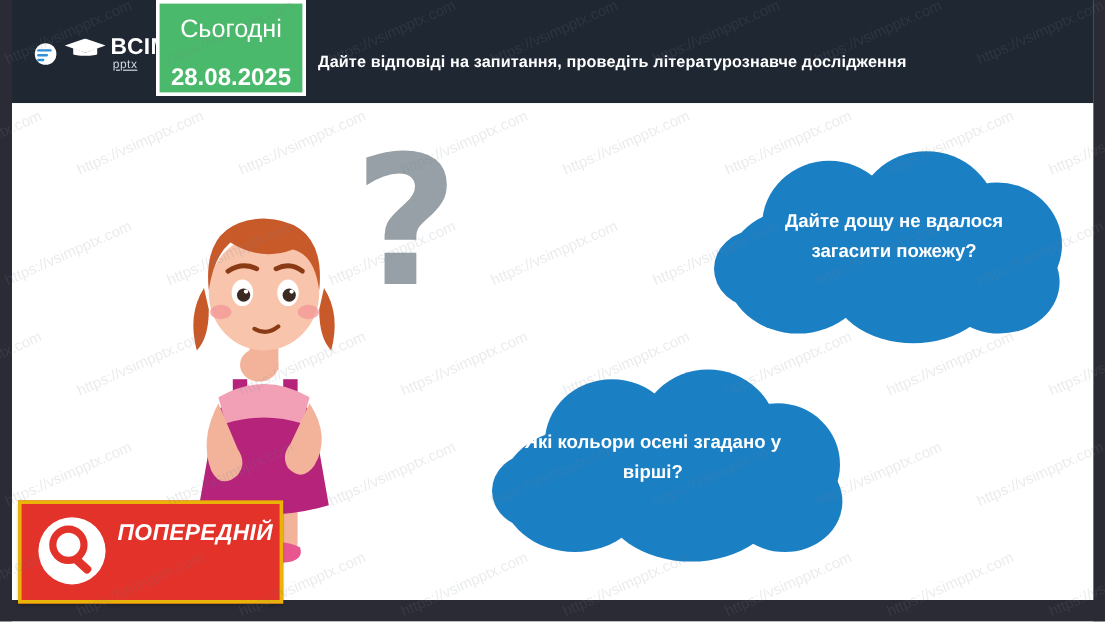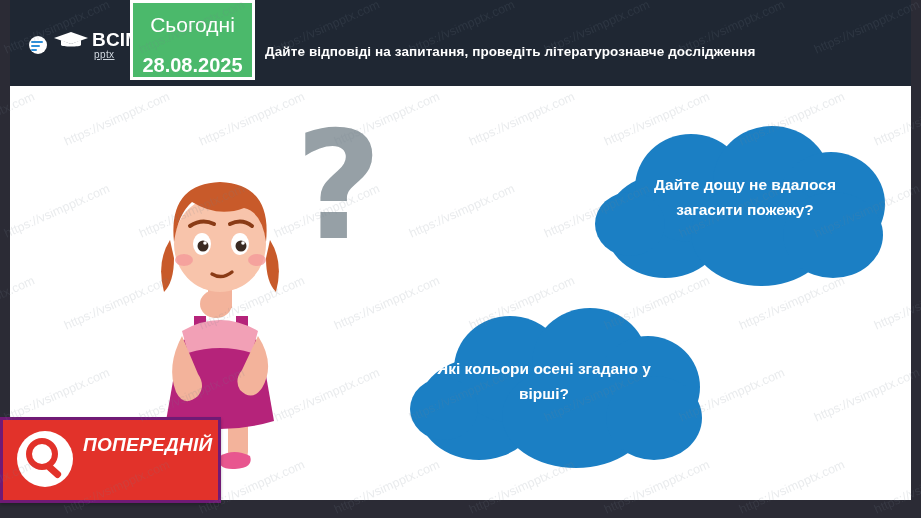--- a/index.html
+++ b/index.html
@@ -83,22 +83,22 @@
   
   #cloud1{left:585px;top:40px;width:300px;height:160px;}
   
   #cloud2{left:400px;top:220px;width:300px;height:165px;}
 
   
   .girl{position:absolute;left:110px;top:70px;width:200px;height:330px;}
 
   
   .stamp{
-    position:absolute;left:0;top:417px;width:215px;height:80px;
-    background:#e2322a;border:3px solid #701a75;
+    position:absolute;left:15px;top:417px;width:215px;height:80px;
+    background:#e2322a;border:3px solid #eab308;
     box-shadow:0 2px 3px rgba(0,0,0,.25);
   }
   .stamp-circle{
     position:absolute;left:14px;top:11px;width:56px;height:56px;border-radius:50%;
     background:#ffffff;
   }
   .stamp-t1{
     position:absolute;left:80px;top:14px;color:#ffffff;font-size:19px;font-weight:bold;
     letter-spacing:.3px;font-style:italic;
   }

